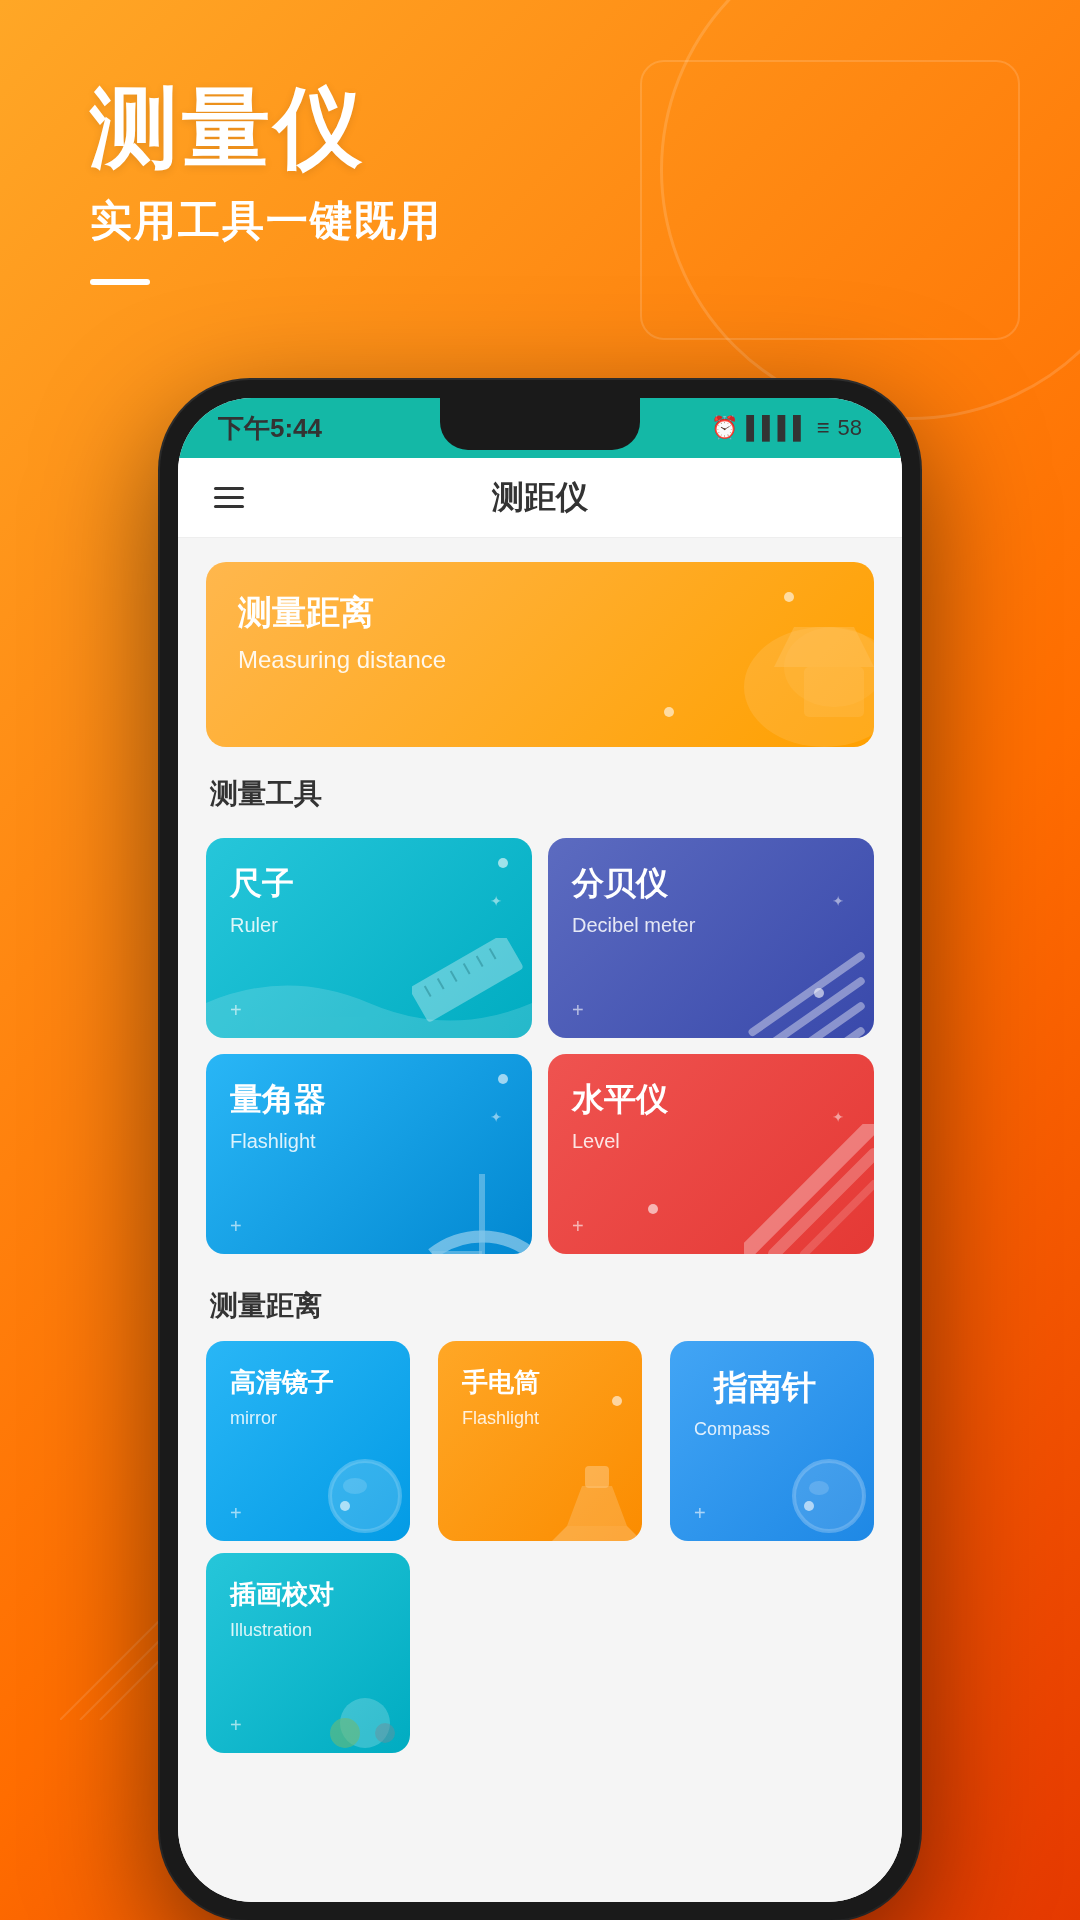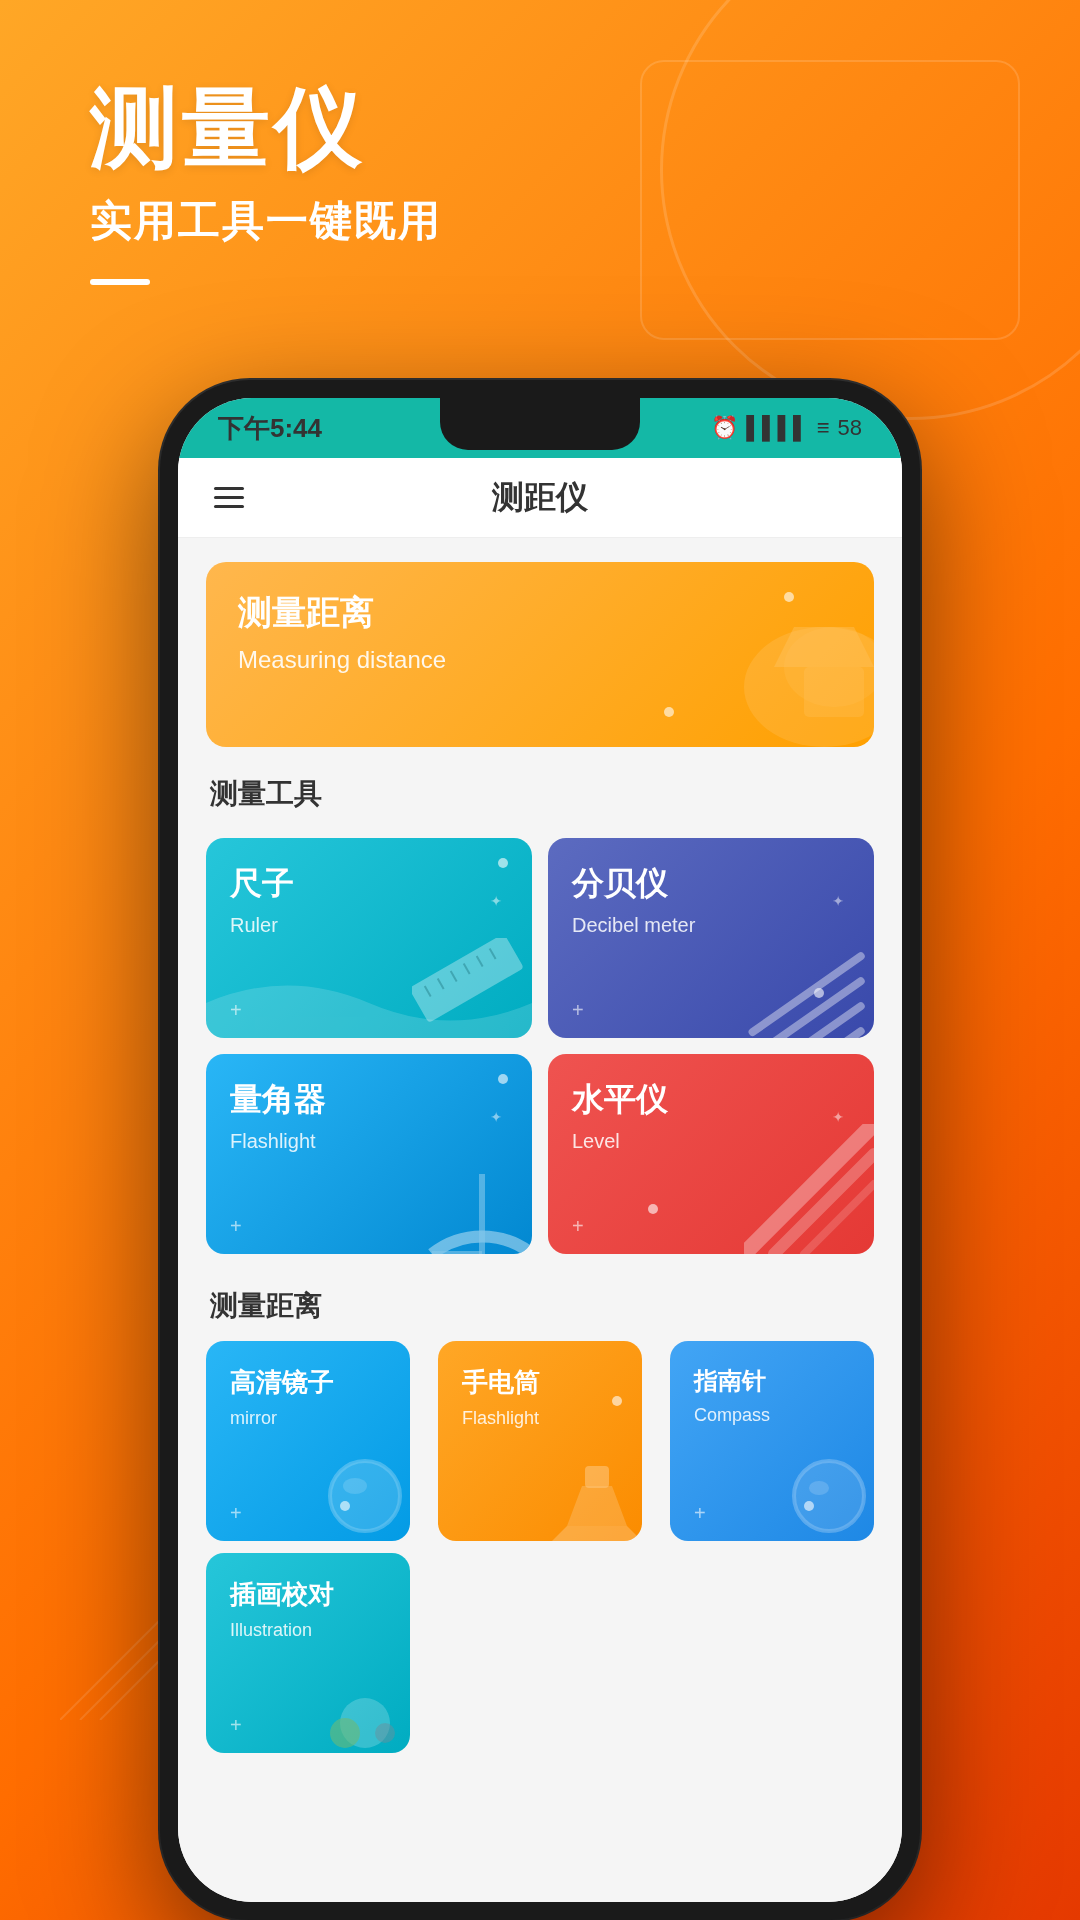--- a/index.html
+++ b/index.html
@@ -508,21 +508,21 @@
 
             <svg style="position:absolute;bottom:-5px;right:-5px;width:100px;height:100px;opacity:0.45" viewBox="0 0 100 100">
               <polygon points="20,80 80,80 100,100 0,100" fill="rgba(255,255,255,0.5)"></polygon>
               <polygon points="35,40 65,40 80,80 20,80" fill="rgba(255,255,255,0.4)"></polygon>
               <rect x="38" y="20" width="24" height="22" rx="4" fill="rgba(255,255,255,0.6)"></rect>
             </svg>
           </div>
 
           <div class="tool-card-sm tool-card-blue2">
             <div class="tool-card-content">
-              <div class="tool-title" style="font-size:24px;">指南针</div>
+              <div class="tool-title" style="font-size:34px;margin-left:20px;">指南针</div>
               <div class="tool-subtitle" style="font-size:18px;">Compass</div>
               <div class="tool-plus">+</div>
             </div>
             <svg style="position:absolute;bottom:5px;right:5px;width:80px;height:80px;opacity:0.4" viewBox="0 0 80 80">
               <circle cx="40" cy="40" r="35" fill="rgba(255,255,255,0.3)" stroke="rgba(255,255,255,0.6)" stroke-width="4"></circle>
               <ellipse cx="30" cy="32" rx="10" ry="7" fill="rgba(255,255,255,0.5)"></ellipse>
             </svg>
             <div class="card-dot" style="bottom:30px;right:60px;"></div>
           </div>
 

